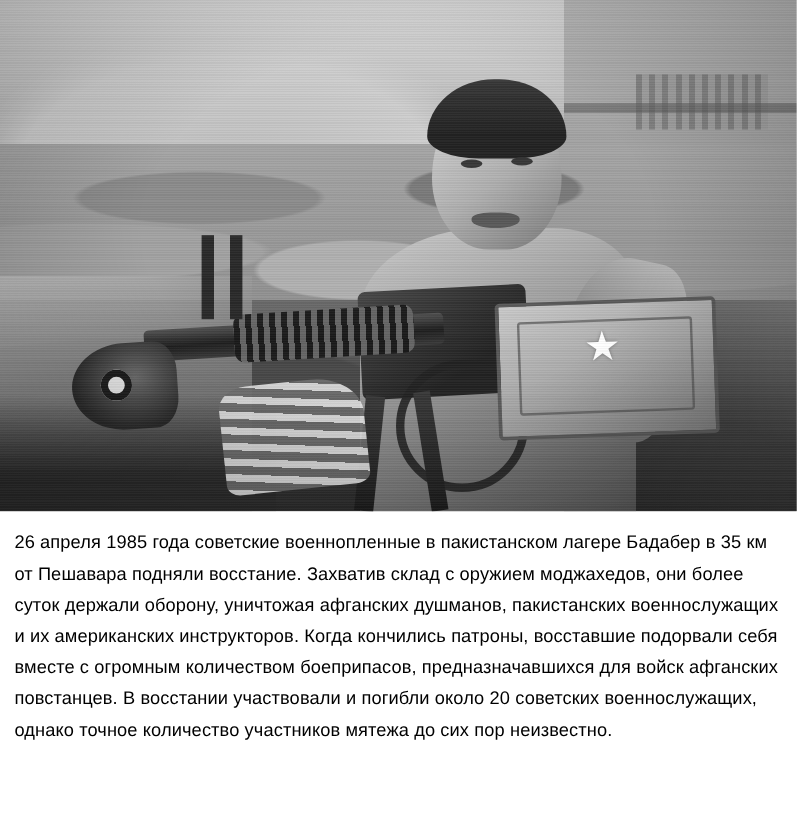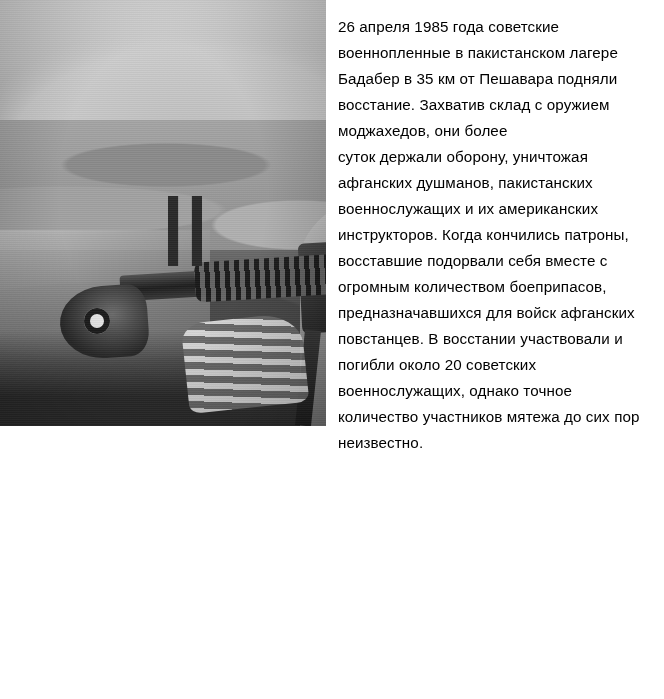--- a/index.html
+++ b/index.html
@@ -12,21 +12,21 @@
     height: 699px;
     font-family: "Liberation Sans", sans-serif;
     overflow: hidden;
   }
   .page {
     position: relative;
     width: 664px;
     height: 699px;
     background: #ffffff;
     display: flex;
-    flex-direction: row;
+    flex-direction: column;
   }
 
   
   .photo {
     position: relative;
     width: 664px;
     height: 426px;
     overflow: hidden;
     background: #8a8a86;
     filter: grayscale(100%);

